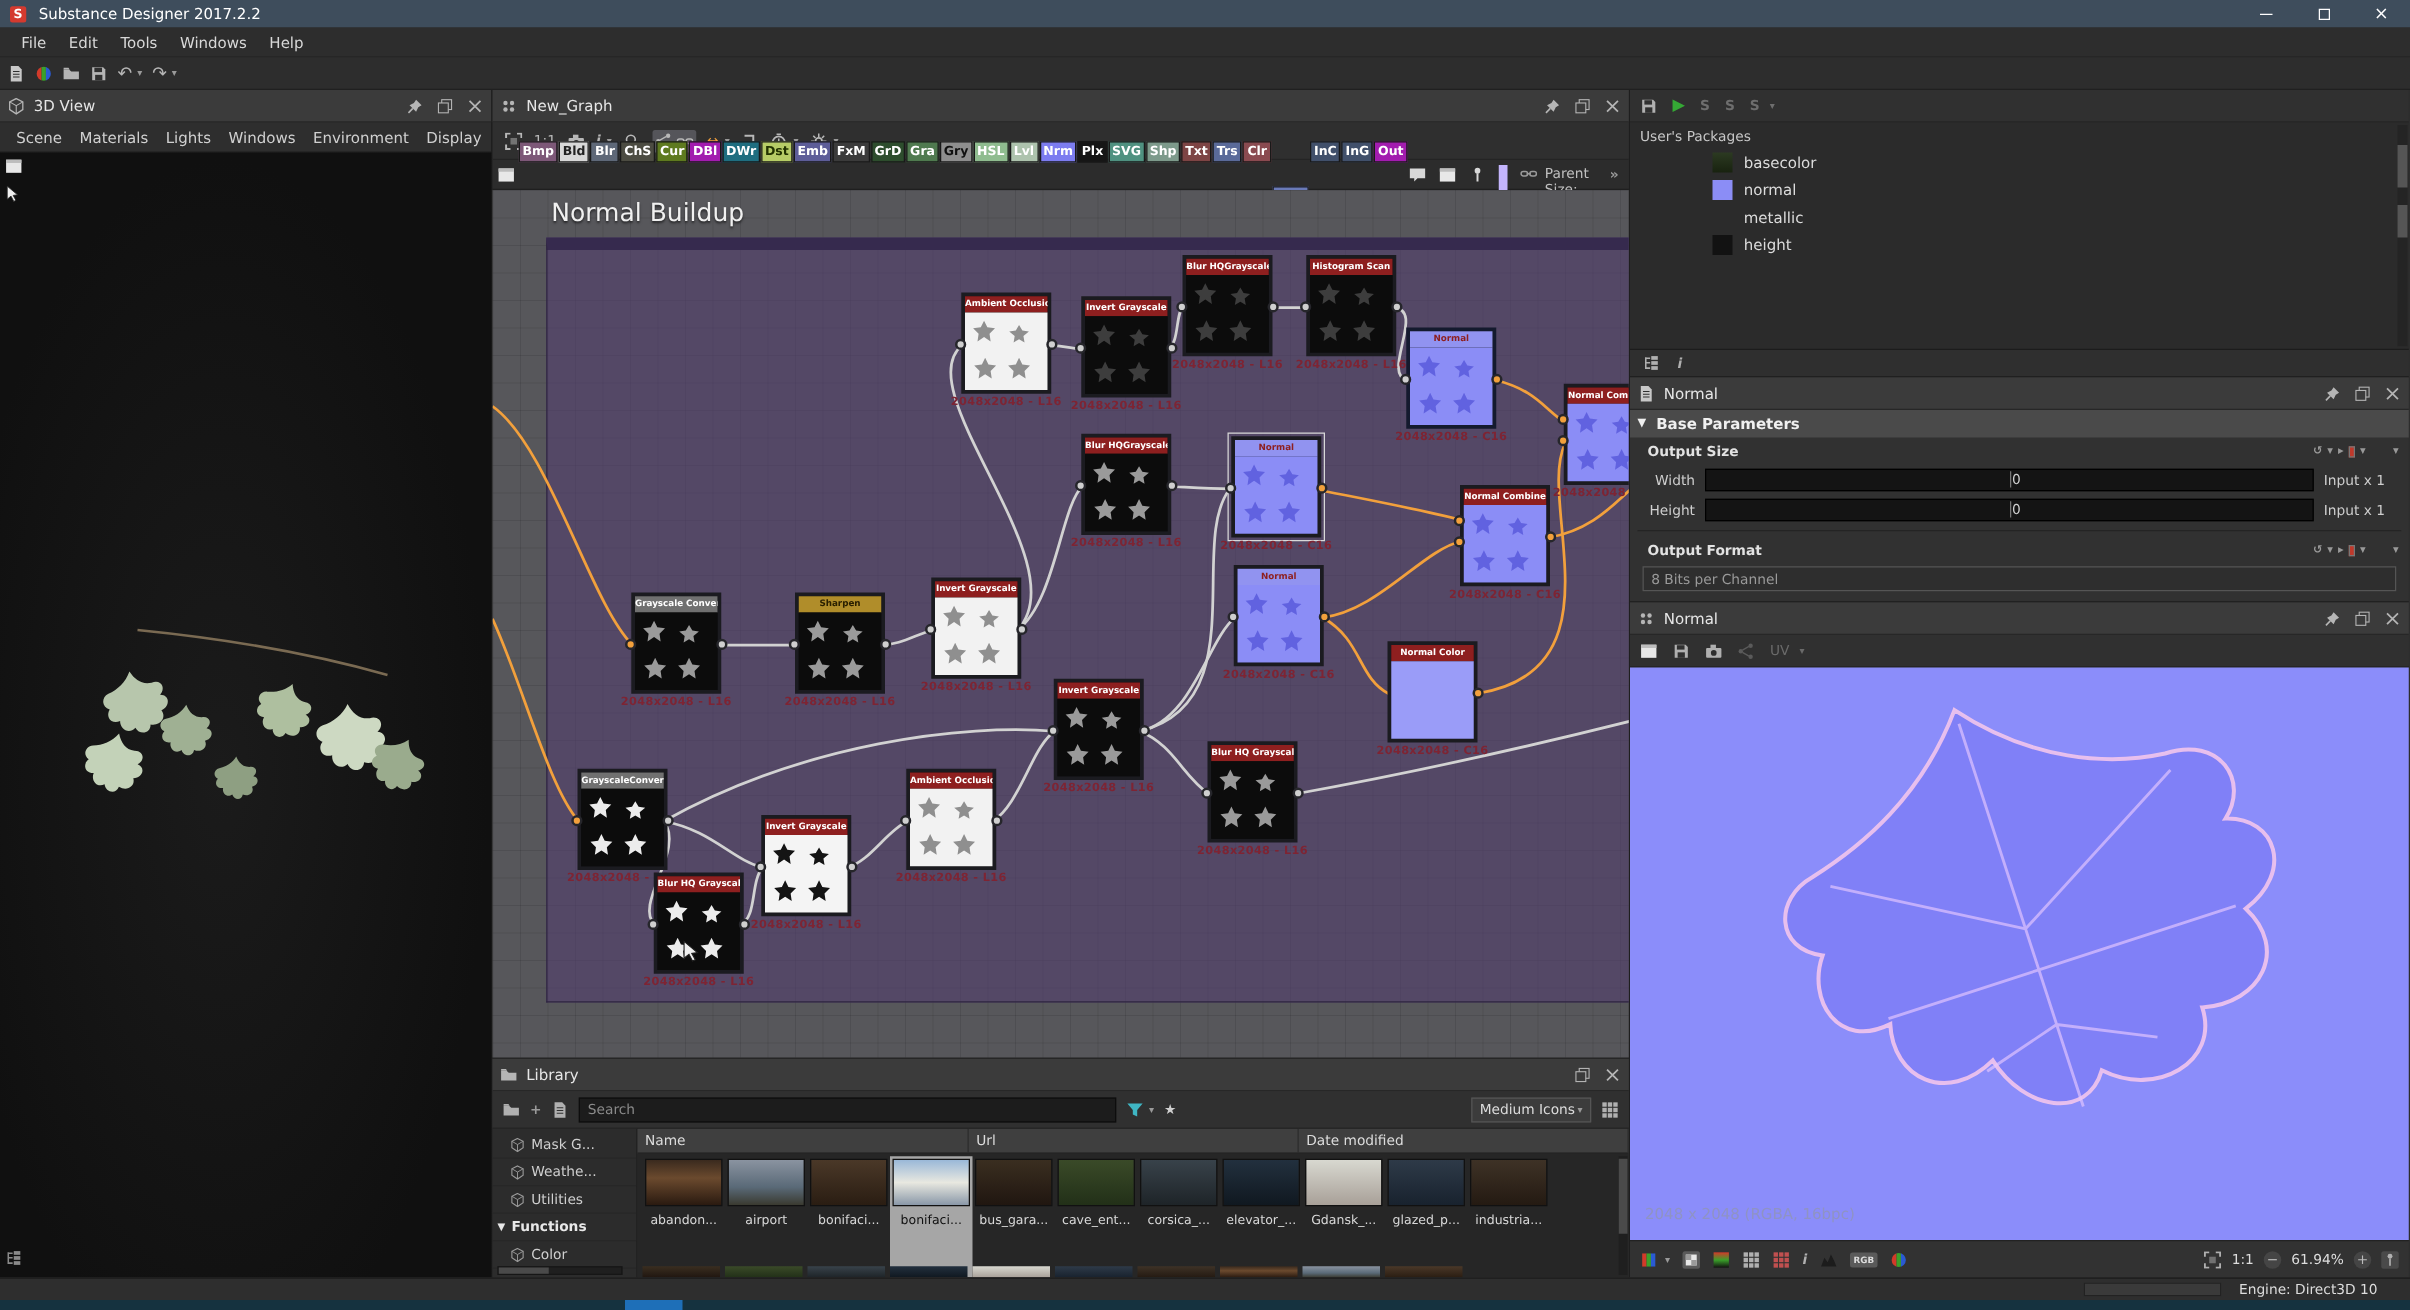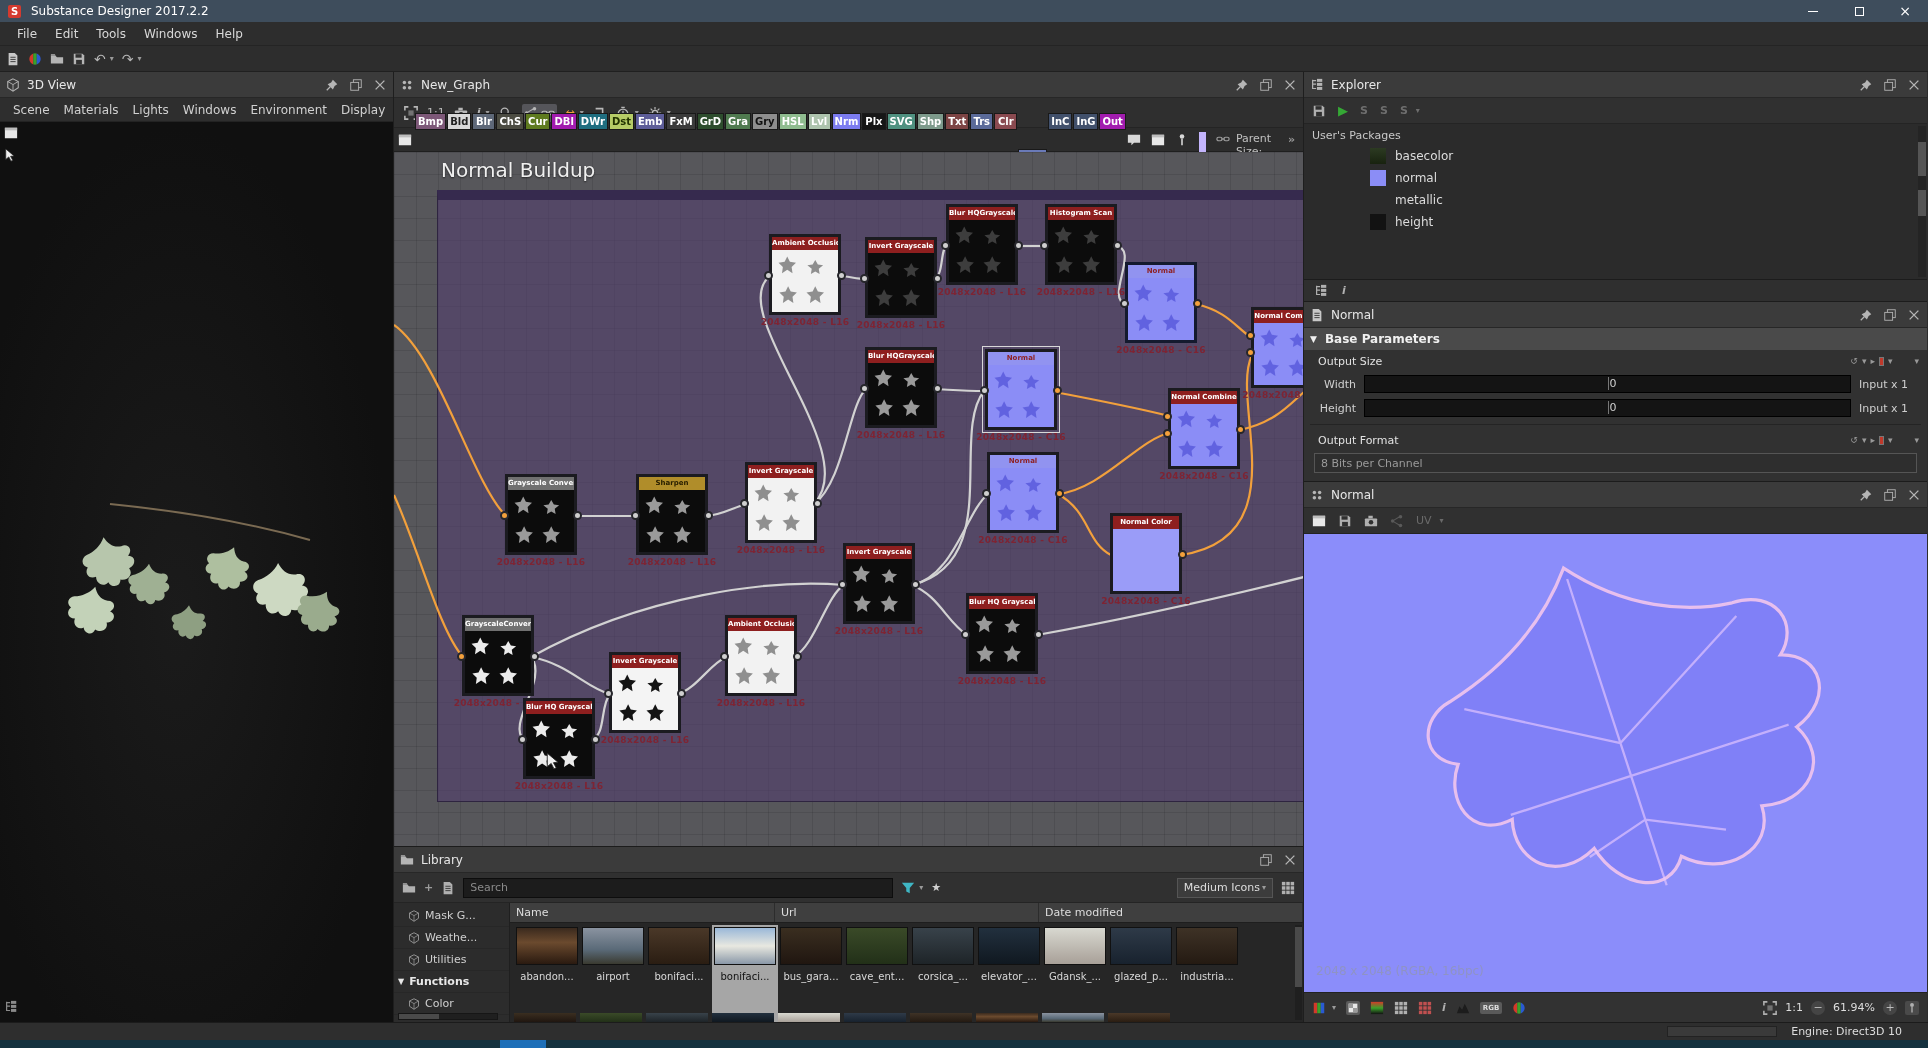--- a/index.html
+++ b/index.html
@@ -113,21 +113,21 @@
   .th-blue{background:#8b8df6;}
   .th-gray{background:#b5b5b5;}
   .th-dark{background:#121212;}
   .th-none{background:transparent;}
   #exscroll{position:absolute;right:1px;top:2px;bottom:2px;width:8px;background:#242424;}
   #exscroll i{display:block;width:8px;background:#555;}
   #minibar{height:22px;background:#2f2f2f;border-bottom:1px solid #1c1c1c;display:flex;align-items:center;gap:14px;padding-left:10px;color:#bbb;}
 
   #props{height:180px;background:#313131;border-bottom:1px solid #1c1c1c;display:flex;flex-direction:column;}
   #bparams{height:22px;background:#4a4a4a;display:flex;align-items:center;gap:8px;padding-left:6px;font-weight:bold;color:#f0f0f0;font-size:12px;}
-  .grp{display:flex;align-items:center;height:22px;padding:0 8px 0 14px;color:#e2e2e2;font-weight:normal;}
+  .grp{display:flex;align-items:center;height:22px;padding:0 8px 0 14px;color:#e2e2e2;font-weight:bold;}
   .grp .gic{margin-left:auto;display:flex;align-items:center;gap:4px;color:#999;font-size:9px;}
   .reddot{width:5px;height:9px;background:#c0392b;display:inline-block;border:1px solid #777;}
   .prow{display:flex;align-items:center;height:24px;padding:0 10px 0 0;gap:8px;}
   .prow .pl{width:52px;text-align:right;color:#cfcfcf;}
   .pfield{flex:1;height:18px;background:#141414;border:1px solid #000;position:relative;}
   .pfield span{position:absolute;left:50%;top:1px;color:#cfcfcf;border-left:1px solid #777;padding-left:1px;}
   .psuf{width:58px;color:#cfcfcf;}
   #fmtfield{margin:2px 10px;height:20px;background:#2e2e2e;border:1px solid #555;color:#9a9a9a;display:flex;align-items:center;padding-left:6px;}
   .hsep{height:1px;background:#242424;margin:4px 6px;}
 
@@ -985,45 +985,20 @@
                 <i></i>
               </div>
           </div>
         </div>
       </div>
     </div>
 
     <div id="right">
 
       <div id="explorer">
-        <div class="phead">
-          <span class="ico" style="color:#b5b5b5">
-              <svg>
-                <use href="#i-tree"></use>
-              </svg>
-            </span>
-          <span>Explorer</span>
-          <span class="sp">
-            <span class="ico">
-                <svg>
-                  <use href="#i-pin"></use>
-                </svg>
-              </span>
-            <span class="ico">
-                <svg>
-                  <use href="#i-float"></use>
-                </svg>
-              </span>
-            <span class="ico">
-                <svg>
-                  <use href="#i-close"></use>
-                </svg>
-              </span>
-          </span>
-        </div>
         <div id="exbar">
           <span class="ico" style="color:#b0b0b0">
               <svg>
                 <use href="#i-disk"></use>
               </svg>
             </span>
           <span style="color:#35a835;font-size:13px">▶</span>
           <span style="color:#6e6e6e;font-weight:bold">S</span>
           <span style="color:#6e6e6e;font-weight:bold">S</span>
           <span style="color:#6e6e6e;font-weight:bold">S</span>

